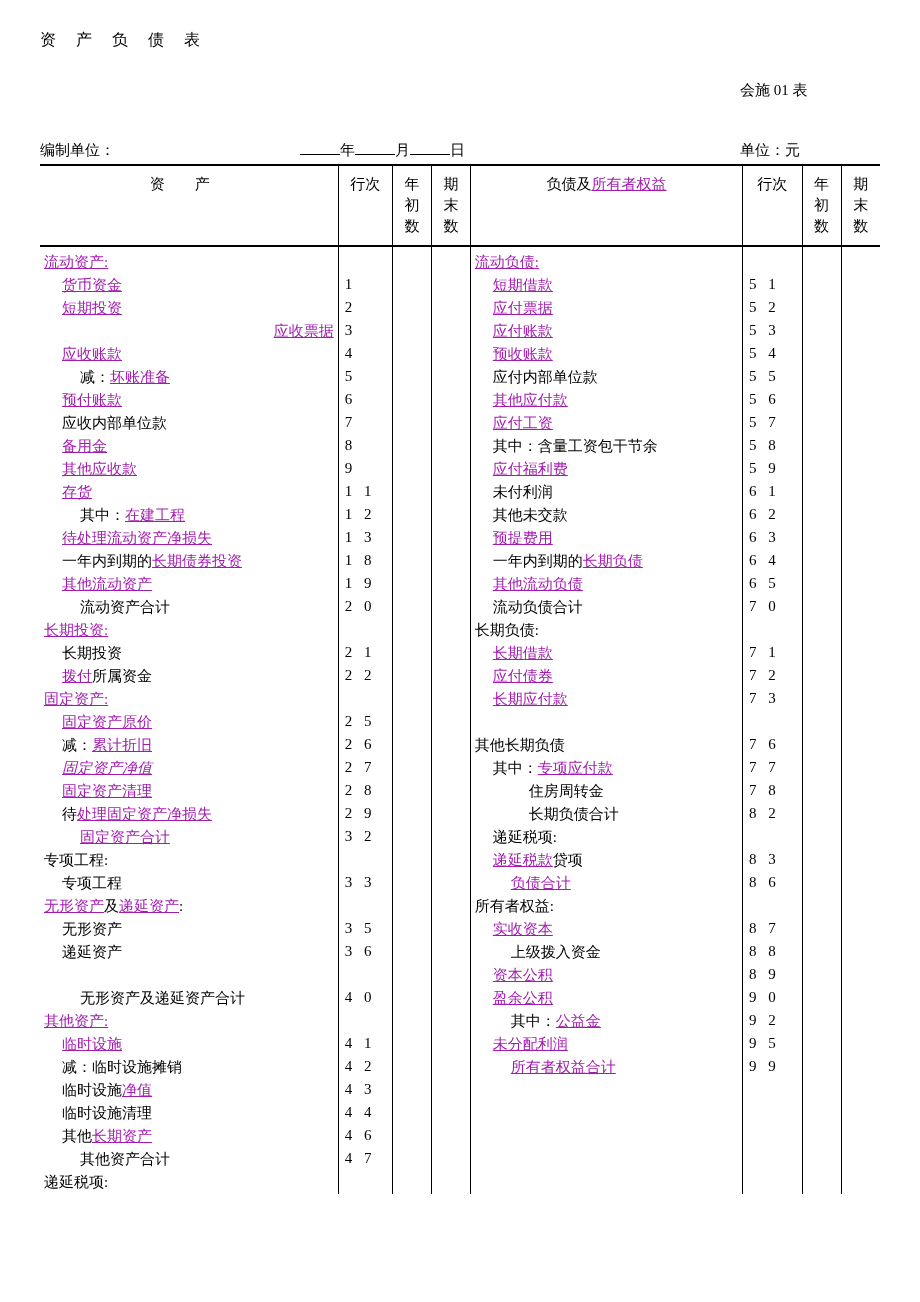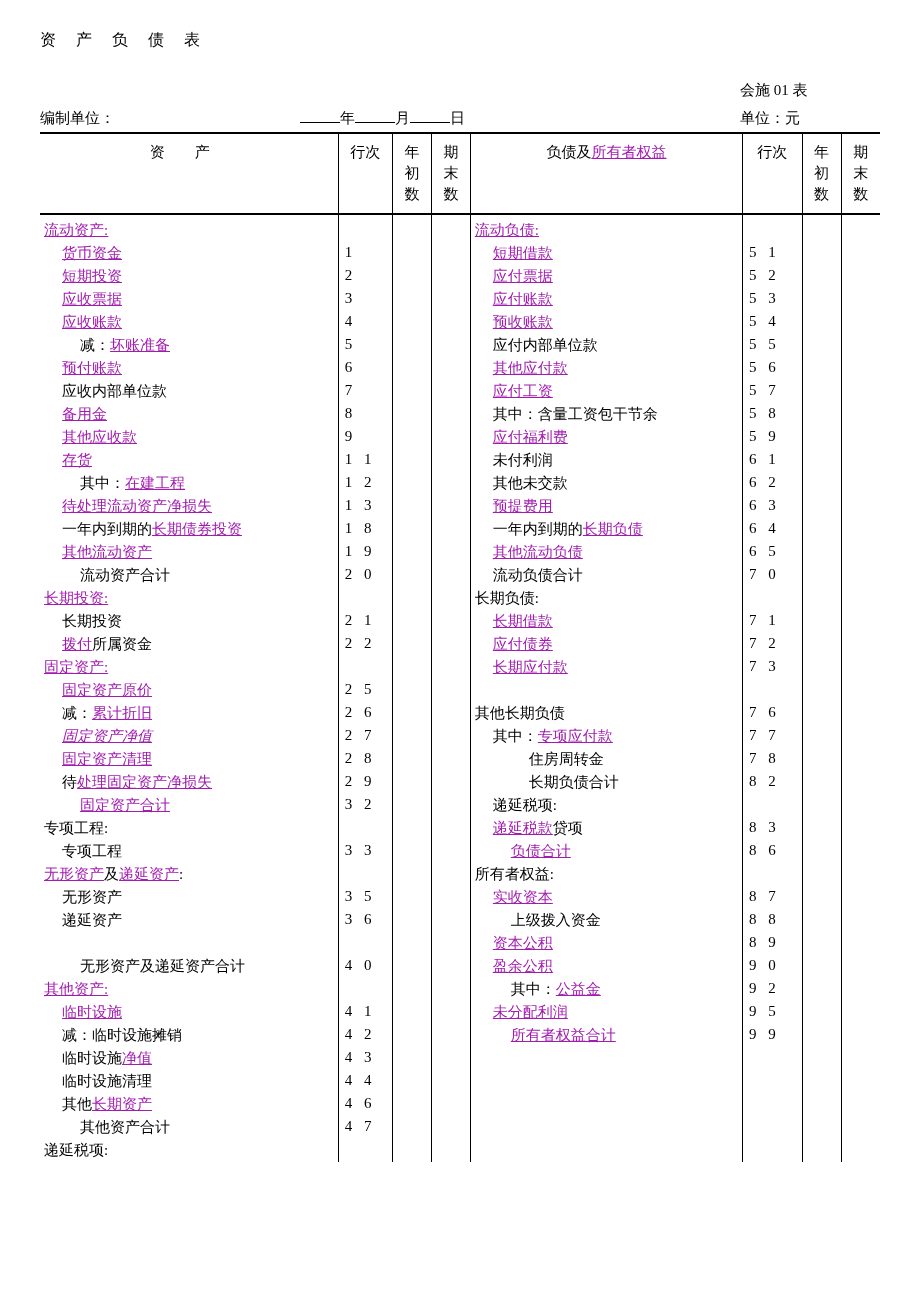--- a/index.html
+++ b/index.html
@@ -17,21 +17,21 @@
     letter-spacing: 8px;
     margin-bottom: 30px;
   }
   .header-row {
     display: flex;
     justify-content: space-between;
     align-items: flex-end;
     margin-bottom: 4px;
   }
   .header-left { flex: 0 0 220px; }
-  .header-center { flex: 1; text-align: left; padding-left: 40px;}
+  .header-center { flex: 1; text-align: left; padding-left: 40px; margin-top: 32px;}
   .header-right { flex: 0 0 140px; text-align: left; }
   .top-right-row { display:flex; justify-content:flex-end; margin-bottom:6px; }
   .blank {
     display: inline-block;
     border-bottom: 1px solid #000;
     min-width: 40px;
     height: 1.1em;
     vertical-align: baseline;
   }
   table {
@@ -139,21 +139,21 @@
         <td class="left" style="border-left:none;"><span class="indent1"><span class="link">短期投资</span></span></td>
         <td class="line">2</td>
         <td></td>
         <td></td>
         <td class="left"><span class="indent1"><span class="link">应付票据</span></span></td>
         <td class="line">5 2</td>
         <td></td>
         <td style="border-right:none;"></td>
       </tr>
       <tr>
-        <td class="left" style="border-left:none;"><span class="indent1"><span class="link">应收票据</span></span></td>
+        <td class="left" style="border-left:none;text-align:right;"><span class="indent1"><span class="link">应收票据</span></span></td>
         <td class="line">3</td>
         <td></td>
         <td></td>
         <td class="left"><span class="indent1"><span class="link">应付账款</span></span></td>
         <td class="line">5 3</td>
         <td></td>
         <td style="border-right:none;"></td>
       </tr>
       <tr>
         <td class="left" style="border-left:none;"><span class="indent1"><span class="link">应收账款</span></span></td>

